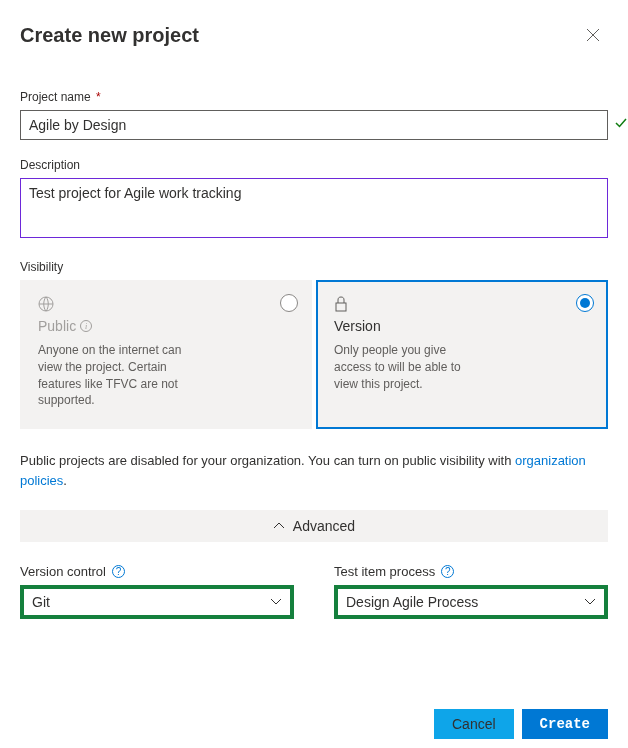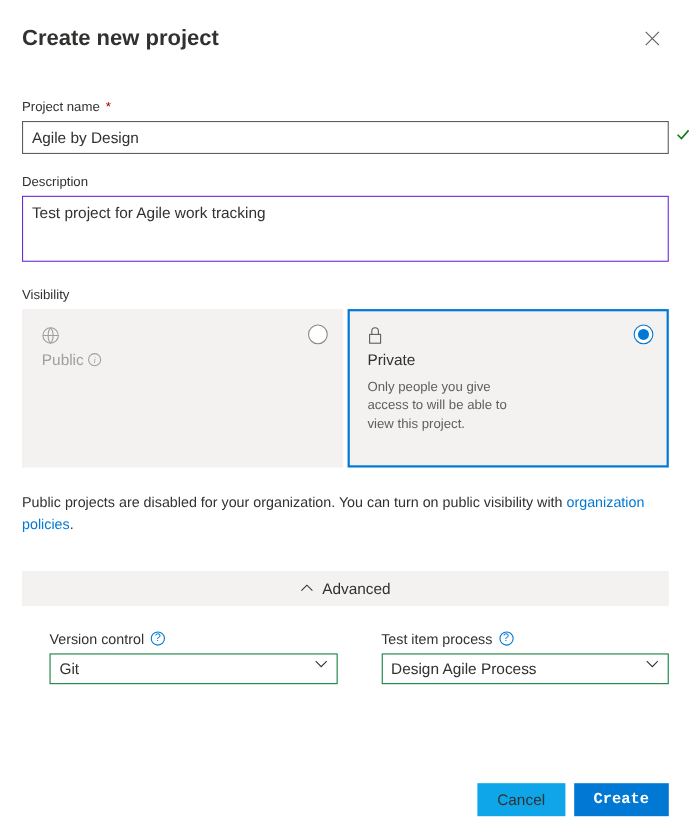--- a/index.html
+++ b/index.html
@@ -142,38 +142,37 @@
       font-family: Georgia, serif;
     }
     .note {
       font-size: 13px;
       color: #323130;
       margin-top: 22px;
       line-height: 1.5;
     }
     .link { color: #0078d4; text-decoration: none; cursor: pointer; }
     .advanced-bar {
-      margin-top: 33px;
+      margin-top: 20px;
       background: #f3f2f1;
       border: none;
       width: 100%;
       padding: 8px 0;
       font-size: 14px;
       cursor: pointer;
       display: flex;
       justify-content: center;
       align-items: center;
       gap: 8px;
       color: #323130;
     }
     .select-row {
       display: flex;
       gap: 40px;
       margin-top: 22px;
-      margin-left: 25px;
     }
     .select-col { flex: 1; }
     .select-label {
       font-size: 13px;
       color: #323130;
       margin-bottom: 6px;
       display: flex;
       align-items: center;
       gap: 6px;
     }
@@ -182,25 +181,26 @@
       height: 13px;
       border: 1px solid #0078d4;
       border-radius: 50%;
       display: inline-flex;
       align-items: center;
       justify-content: center;
       font-size: 10px;
       color: #0078d4;
     }
     .select-box {
-      border: 1px solid #15803d;
+      border: 4px solid #15803d;
       padding: 5px 8px;
       font-size: 14px;
       display: flex;
       justify-content: space-between;
+      align-items: center;
       cursor: pointer;
       background: #fff;
     }
     .footer {
       display: flex;
       justify-content: flex-end;
       gap: 8px;
       margin-top: 90px;
     }
     .btn {
@@ -254,30 +254,31 @@
         <span class="vcard-icon-main">
           <svg width="16" height="16" viewBox="0 0 16 16">
               <circle cx="8" cy="8" r="7" stroke="#a19f9d" stroke-width="1" fill="none"></circle>
               <path d="M1 8 H15 M8 1 C5 4 5 12 8 15 M8 1 C11 4 11 12 8 15" stroke="#a19f9d" stroke-width="1" fill="none"></path>
             </svg>
         </span>
         <div class="vcard-title">
           <span>Public</span>
           <span class="info-icon-sm">i</span>
         </div>
+        <div class="vcard-desc">Anyone on the internet can view the project. Certain features like TFVC are not supported.</div>
       </div>
       <div class="vcard selected">
         <span class="vcard-radio"></span>
         <span class="vcard-icon-main">
           <svg width="14" height="16" viewBox="0 0 14 16">
               <rect x="2" y="7" width="10" height="8" stroke="#605e5c" stroke-width="1" fill="none"></rect>
               <path d="M4 7 V4 C4 2 5 1 7 1 C9 1 10 2 10 4 V7" stroke="#605e5c" stroke-width="1" fill="none"></path>
             </svg>
         </span>
-        <div class="vcard-title">Private</div>
+        <div class="vcard-title">Version</div>
         <div class="vcard-desc">Only people you give access to will be able to view this project.</div>
       </div>
     </div>
     <div class="note">
       <span>Public projects are disabled for your organization. You can turn on public visibility with </span><a class="link">organization policies</a><span>.</span>
     </div>
   </div>
 
   <button class="advanced-bar">
     <svg width="12" height="8" viewBox="0 0 12 8">

